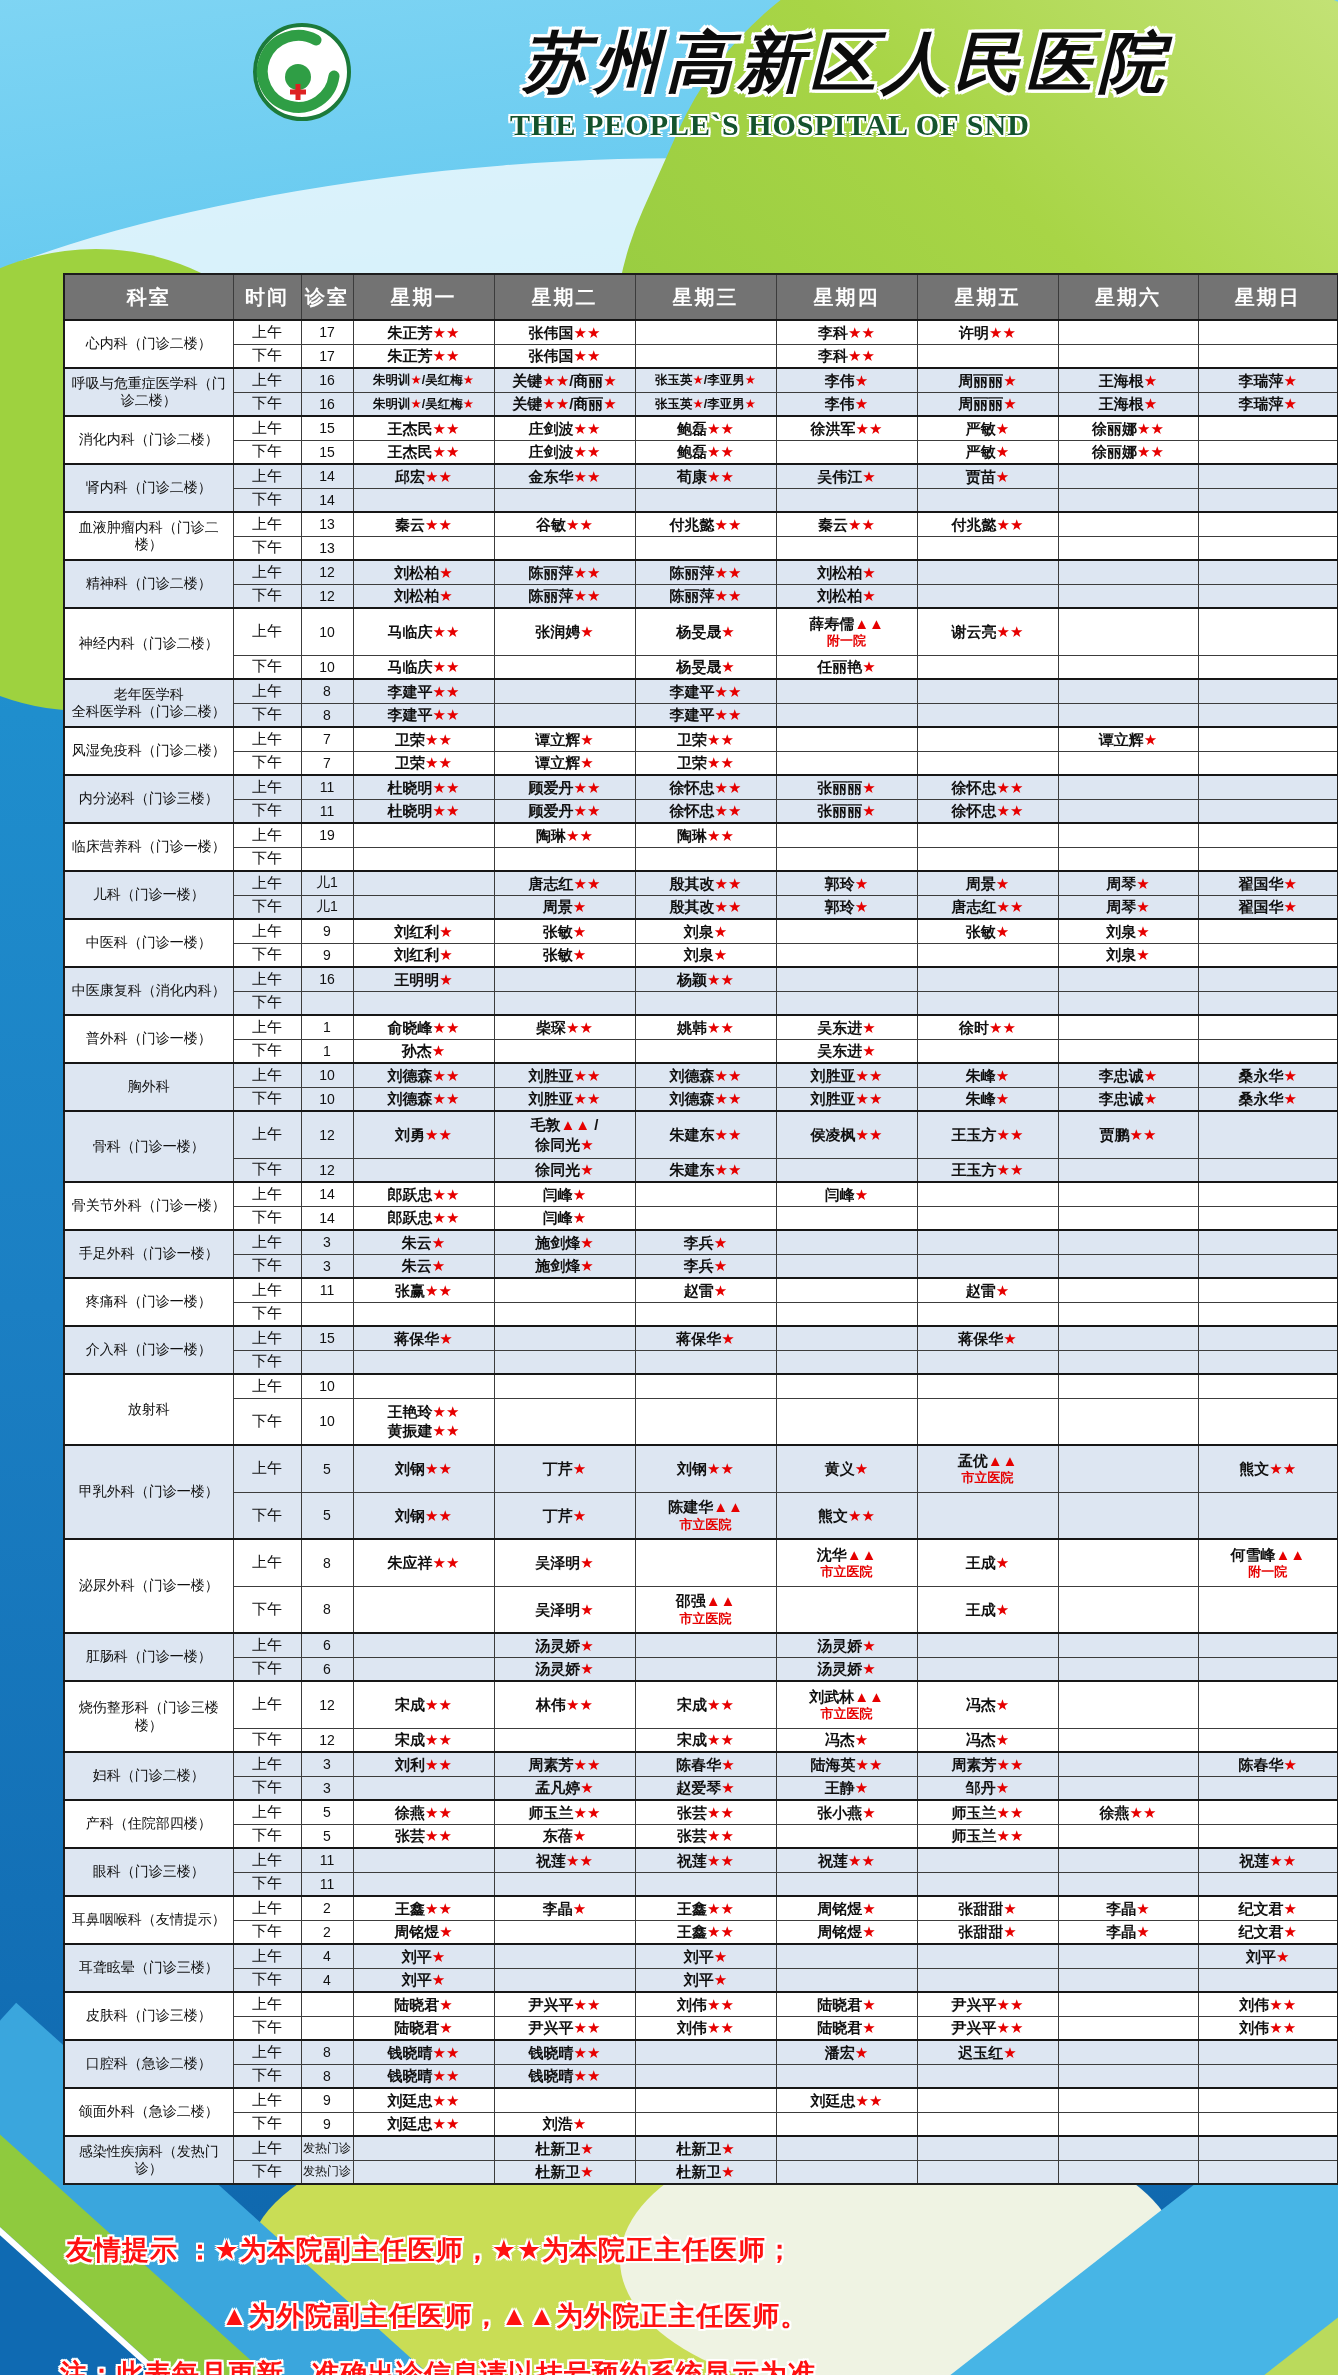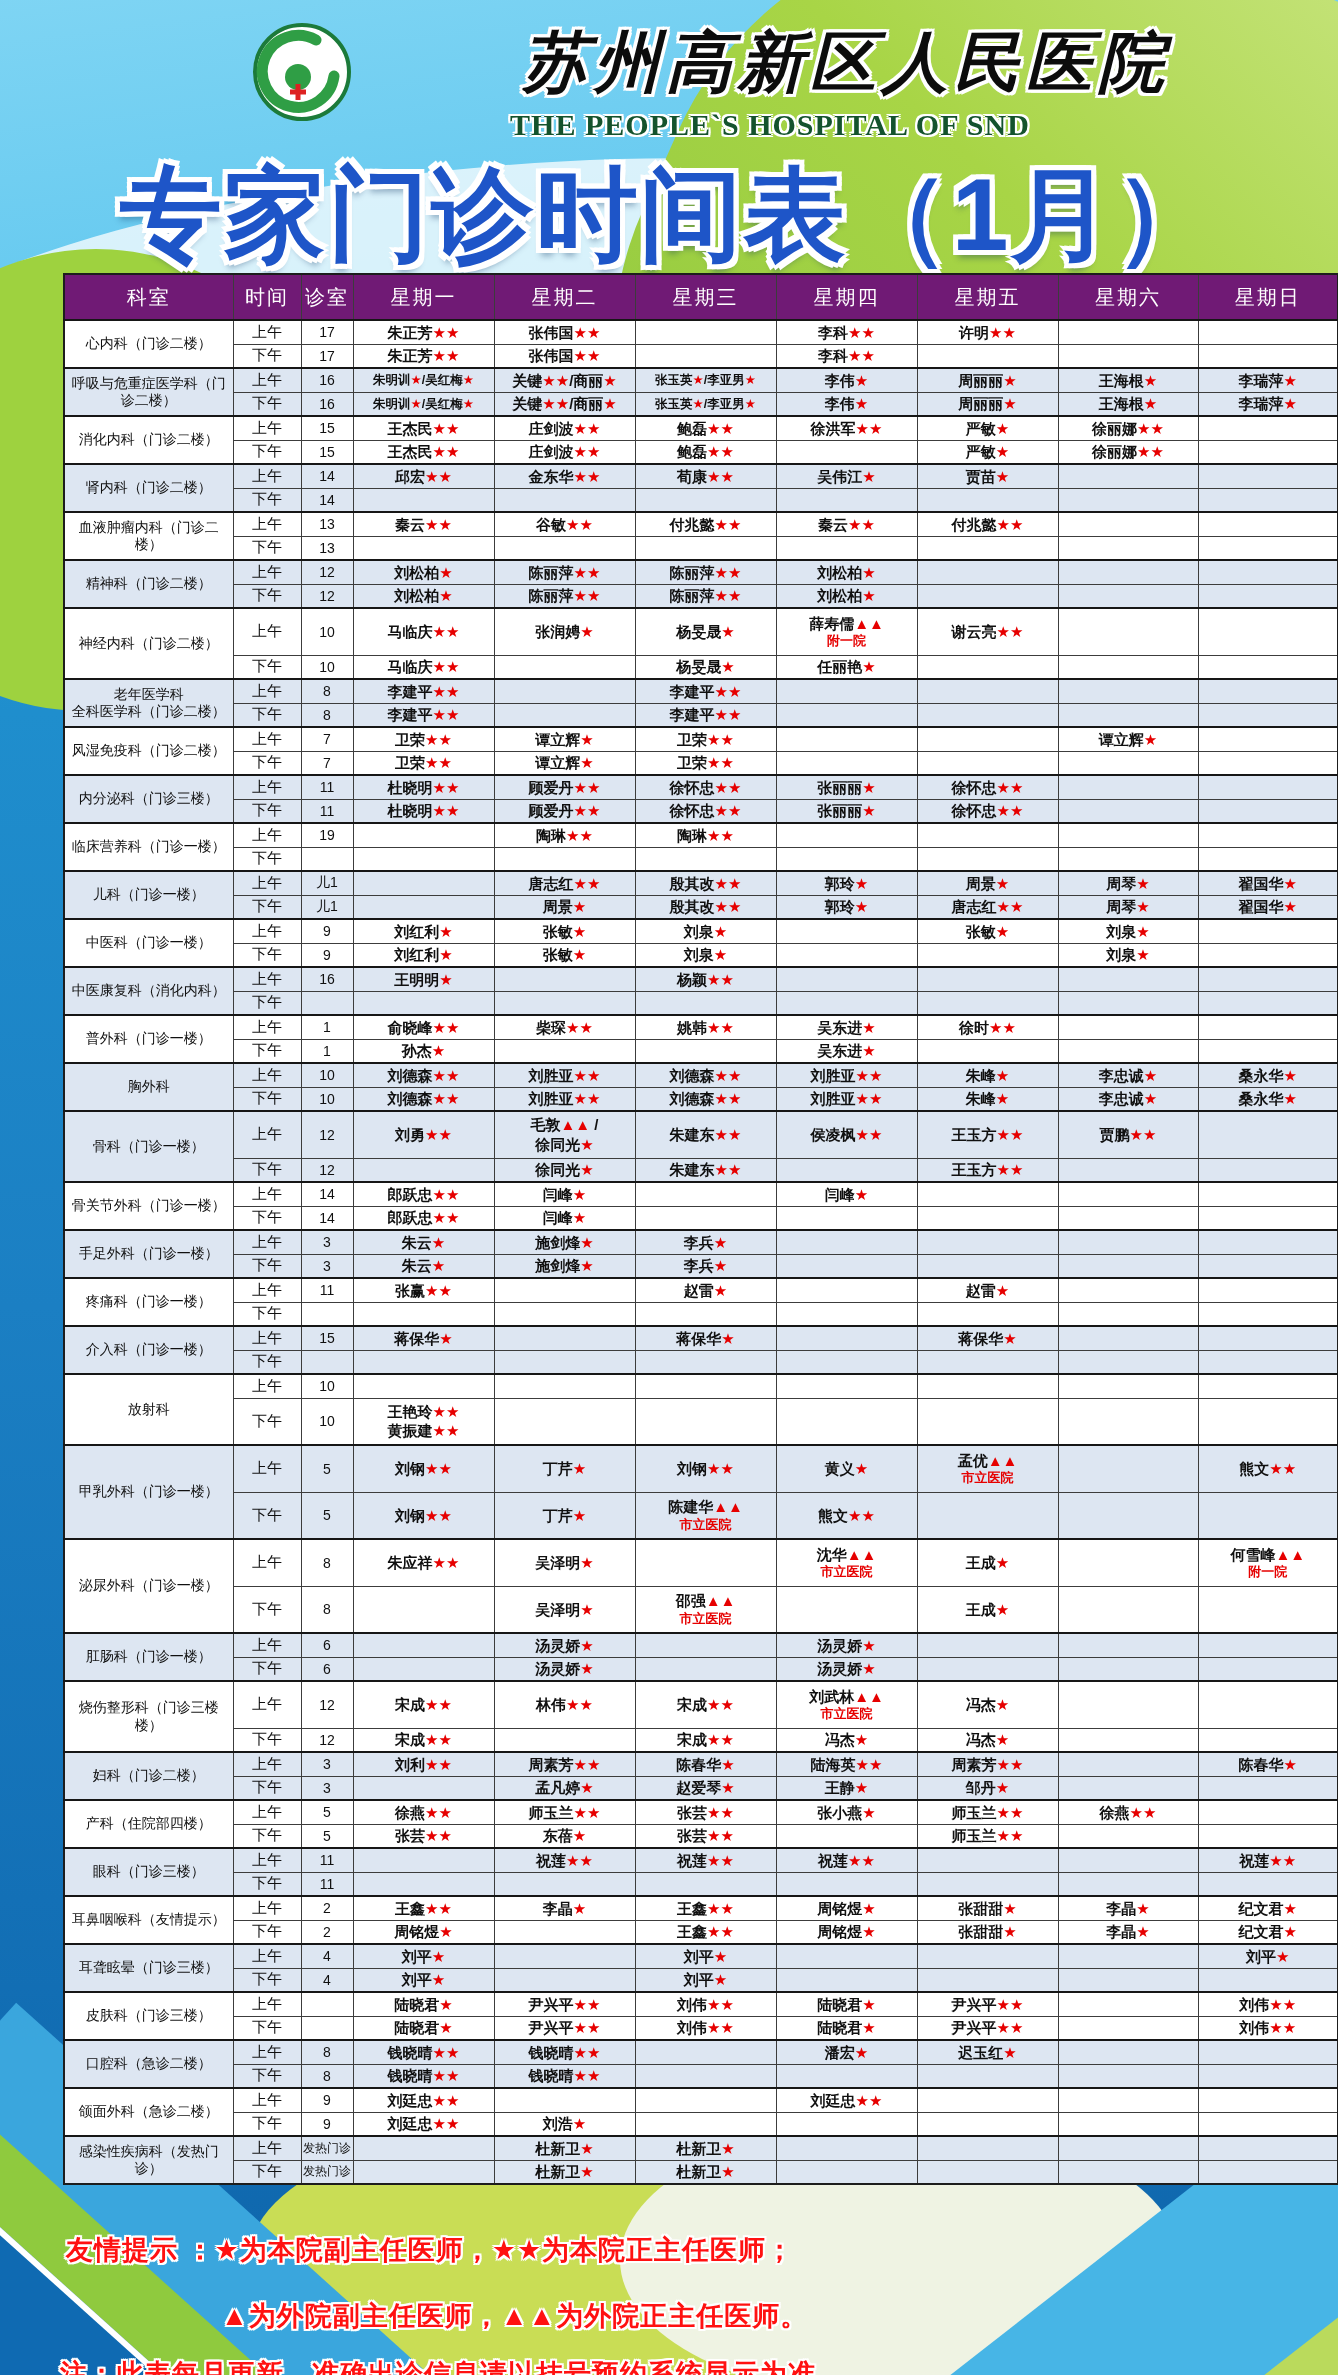--- a/index.html
+++ b/index.html
@@ -43,21 +43,21 @@
   .page-title{
     position:absolute;left:0;top:148px;width:1338px;text-align:center;
     font-size:102px;font-weight:bold;letter-spacing:2px;color:#1e55c8;white-space:nowrap;
     text-shadow:-5px -5px 0 #fff,5px -5px 0 #fff,-5px 5px 0 #fff,5px 5px 0 #fff,0 -5px 0 #fff,0 5px 0 #fff,-5px 0 0 #fff,5px 0 0 #fff,0 8px 6px rgba(0,40,90,.35);}
   
   .sched-wrap{position:absolute;left:63px;top:273px;width:1274px;z-index:3;}
   table.sched{width:1274px;border-collapse:collapse;table-layout:fixed;background:#fff;
     border:2px solid #1d1d1d;}
   table.sched th,table.sched td{border:1px solid #3c3c3c;padding:0 1px;text-align:center;vertical-align:middle;
     overflow:hidden;}
-  table.sched thead th{background:#701a75;color:#fff;font-size:20px;font-weight:normal;height:44px;letter-spacing:2px;}
+  table.sched thead th{background:#737373;color:#fff;font-size:20px;font-weight:bold;height:44px;letter-spacing:2px;}
   table.sched tbody tr{height:24px;}
   table.sched tbody tr.tall{height:47px;}
   tr.sec-first td{border-top:2px solid #161616;}
   tbody td{font-size:15px;color:#101010;background:#fff;}
   tr.alt td{background:#dde6f2;}
   td.dept{font-size:14px;font-weight:normal;line-height:1.25;padding:0 2px;}
   td.time{font-size:15px;}
   td.room{font-size:14px;}
   td.room.rsm{font-size:12px;}
   .cl{line-height:1.3;white-space:nowrap;font-weight:bold;}
@@ -90,21 +90,20 @@
 <div class="banner">
   <svg class="logo" viewBox="0 0 100 100">
     <circle cx="50" cy="50" r="47" fill="#ffffff" stroke="#1c7a3a" stroke-width="4"></circle>
     <path d="M64 18 A36 36 0 1 0 82 54" stroke="#2f9e45" stroke-width="11" fill="none" stroke-linecap="round"></path>
     <circle cx="46" cy="55" r="13" fill="#2f9e45"></circle>
     <rect x="43.5" y="62" width="5" height="16" fill="#d22"></rect>
     <rect x="38" y="67.5" width="16" height="5" fill="#d22"></rect>
   </svg>
   <div class="hospital-cn">苏州高新区人民医院</div>
   <div class="hospital-en">THE PEOPLE`S HOSPITAL OF SND</div>
-  <div class="page-title">专家门诊时间表（1月）</div>
 </div>
 
 <div class="sched-wrap">
   <table class="sched">
     <colgroup>
       <col style="width:169px">
         <col style="width:68px">
         <col style="width:52px">
       <col style="width:141px">
         <col style="width:141px">

